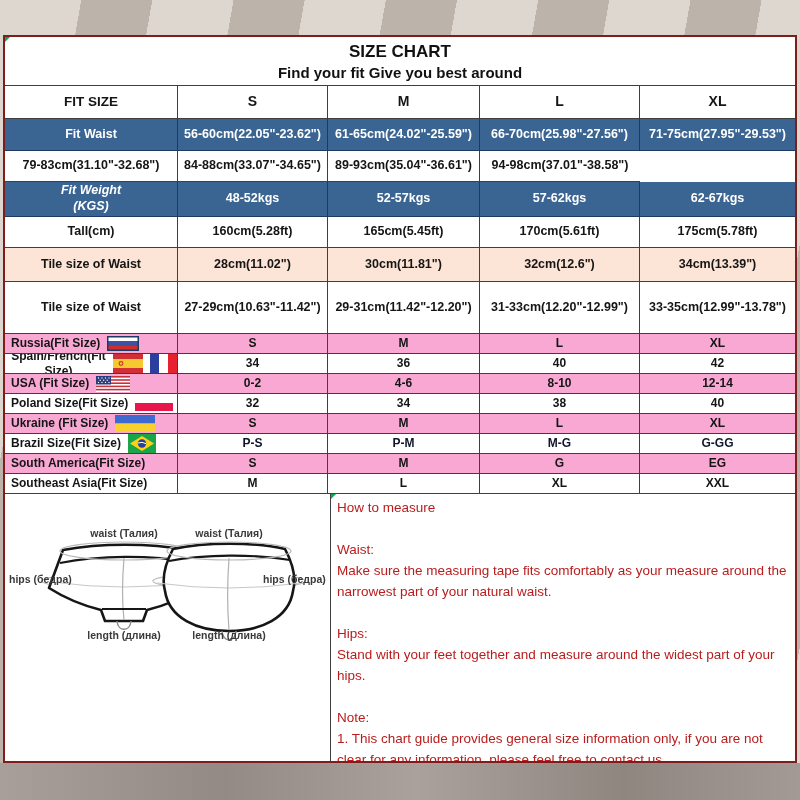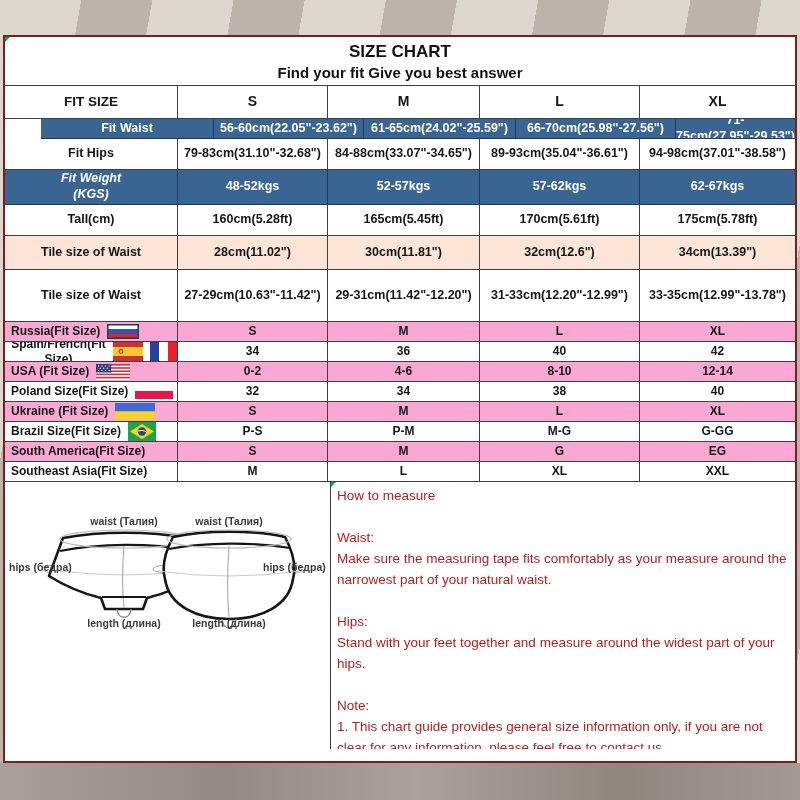--- a/index.html
+++ b/index.html
@@ -31,21 +31,21 @@
   .trow { display:grid; grid-template-columns:173px 150px 152px 160px 1fr; }
   .cell {
     border-right:1px solid #3f3f3f; border-bottom:1px solid #3f3f3f;
     display:flex; align-items:center; justify-content:center;
     font-weight:bold; font-size:12.5px; color:#151515; text-align:center;
     line-height:1.25; overflow:hidden;
   }
   .cell:last-child { border-right:none; }
   .h-row  { height:33px; } .h-row .cell { font-size:14px; }
   .h-row .cell:first-child { font-size:13.5px; }
-  .r32 { height:20px;margin-left:36px; } .r31 { height:31px; } .r35 { height:35px; }
+  .r32 { height:32px; } .r31 { height:31px; } .r35 { height:35px; }
   .r34 { height:34px; } .r52 { height:52px; } .r20 { height:20px; }
   .blue .cell  { background:#3a6492; color:#ffffff; border-color:#1f3864; }
   .peach .cell { background:#fce4d6; }
   .altblue .cell { background:#f9a8d4; }
   .two-line { display:flex; flex-direction:column; justify-content:center;font-style:italic; }
   .country .cell { font-size:12px; }
   .country .cell:first-child { justify-content:flex-start; padding-left:6px; gap:7px; }
   .red-vals .val { color:#0f172a; }
   .flag { flex:0 0 auto; display:block; }
 
@@ -61,41 +61,40 @@
 </style>
 </head>
 <body>
 
 <div class="bottom-strip"></div>
 
 <div class="sheet">
 
   <div class="title-cell cmt">
     <div class="title">SIZE CHART</div>
-    <div class="subtitle">Find your fit Give you best answer</div>
+    <div class="subtitle">Find your fit Give you best around</div>
   </div>
 
   <div class="trow h-row">
     <div class="cell">FIT SIZE</div>
     <div class="cell">S</div>
     <div class="cell">M</div>
     <div class="cell">L</div>
     <div class="cell">XL</div>
   </div>
 
   <div class="trow blue r32">
     <div class="cell">Fit Waist</div>
     <div class="cell">56-60cm(22.05"-23.62")</div>
     <div class="cell">61-65cm(24.02"-25.59")</div>
     <div class="cell">66-70cm(25.98"-27.56")</div>
     <div class="cell">71-75cm(27.95"-29.53")</div>
   </div>
 
   <div class="trow r31">
-    <div class="cell">Fit Hips</div>
     <div class="cell">79-83cm(31.10"-32.68")</div>
     <div class="cell">84-88cm(33.07"-34.65")</div>
     <div class="cell">89-93cm(35.04"-36.61")</div>
     <div class="cell">94-98cm(37.01"-38.58")</div>
   </div>
 
   <div class="trow blue r35">
     <div class="cell two-line">
       <span>Fit Weight</span>
       <span>(KGS)</span>

